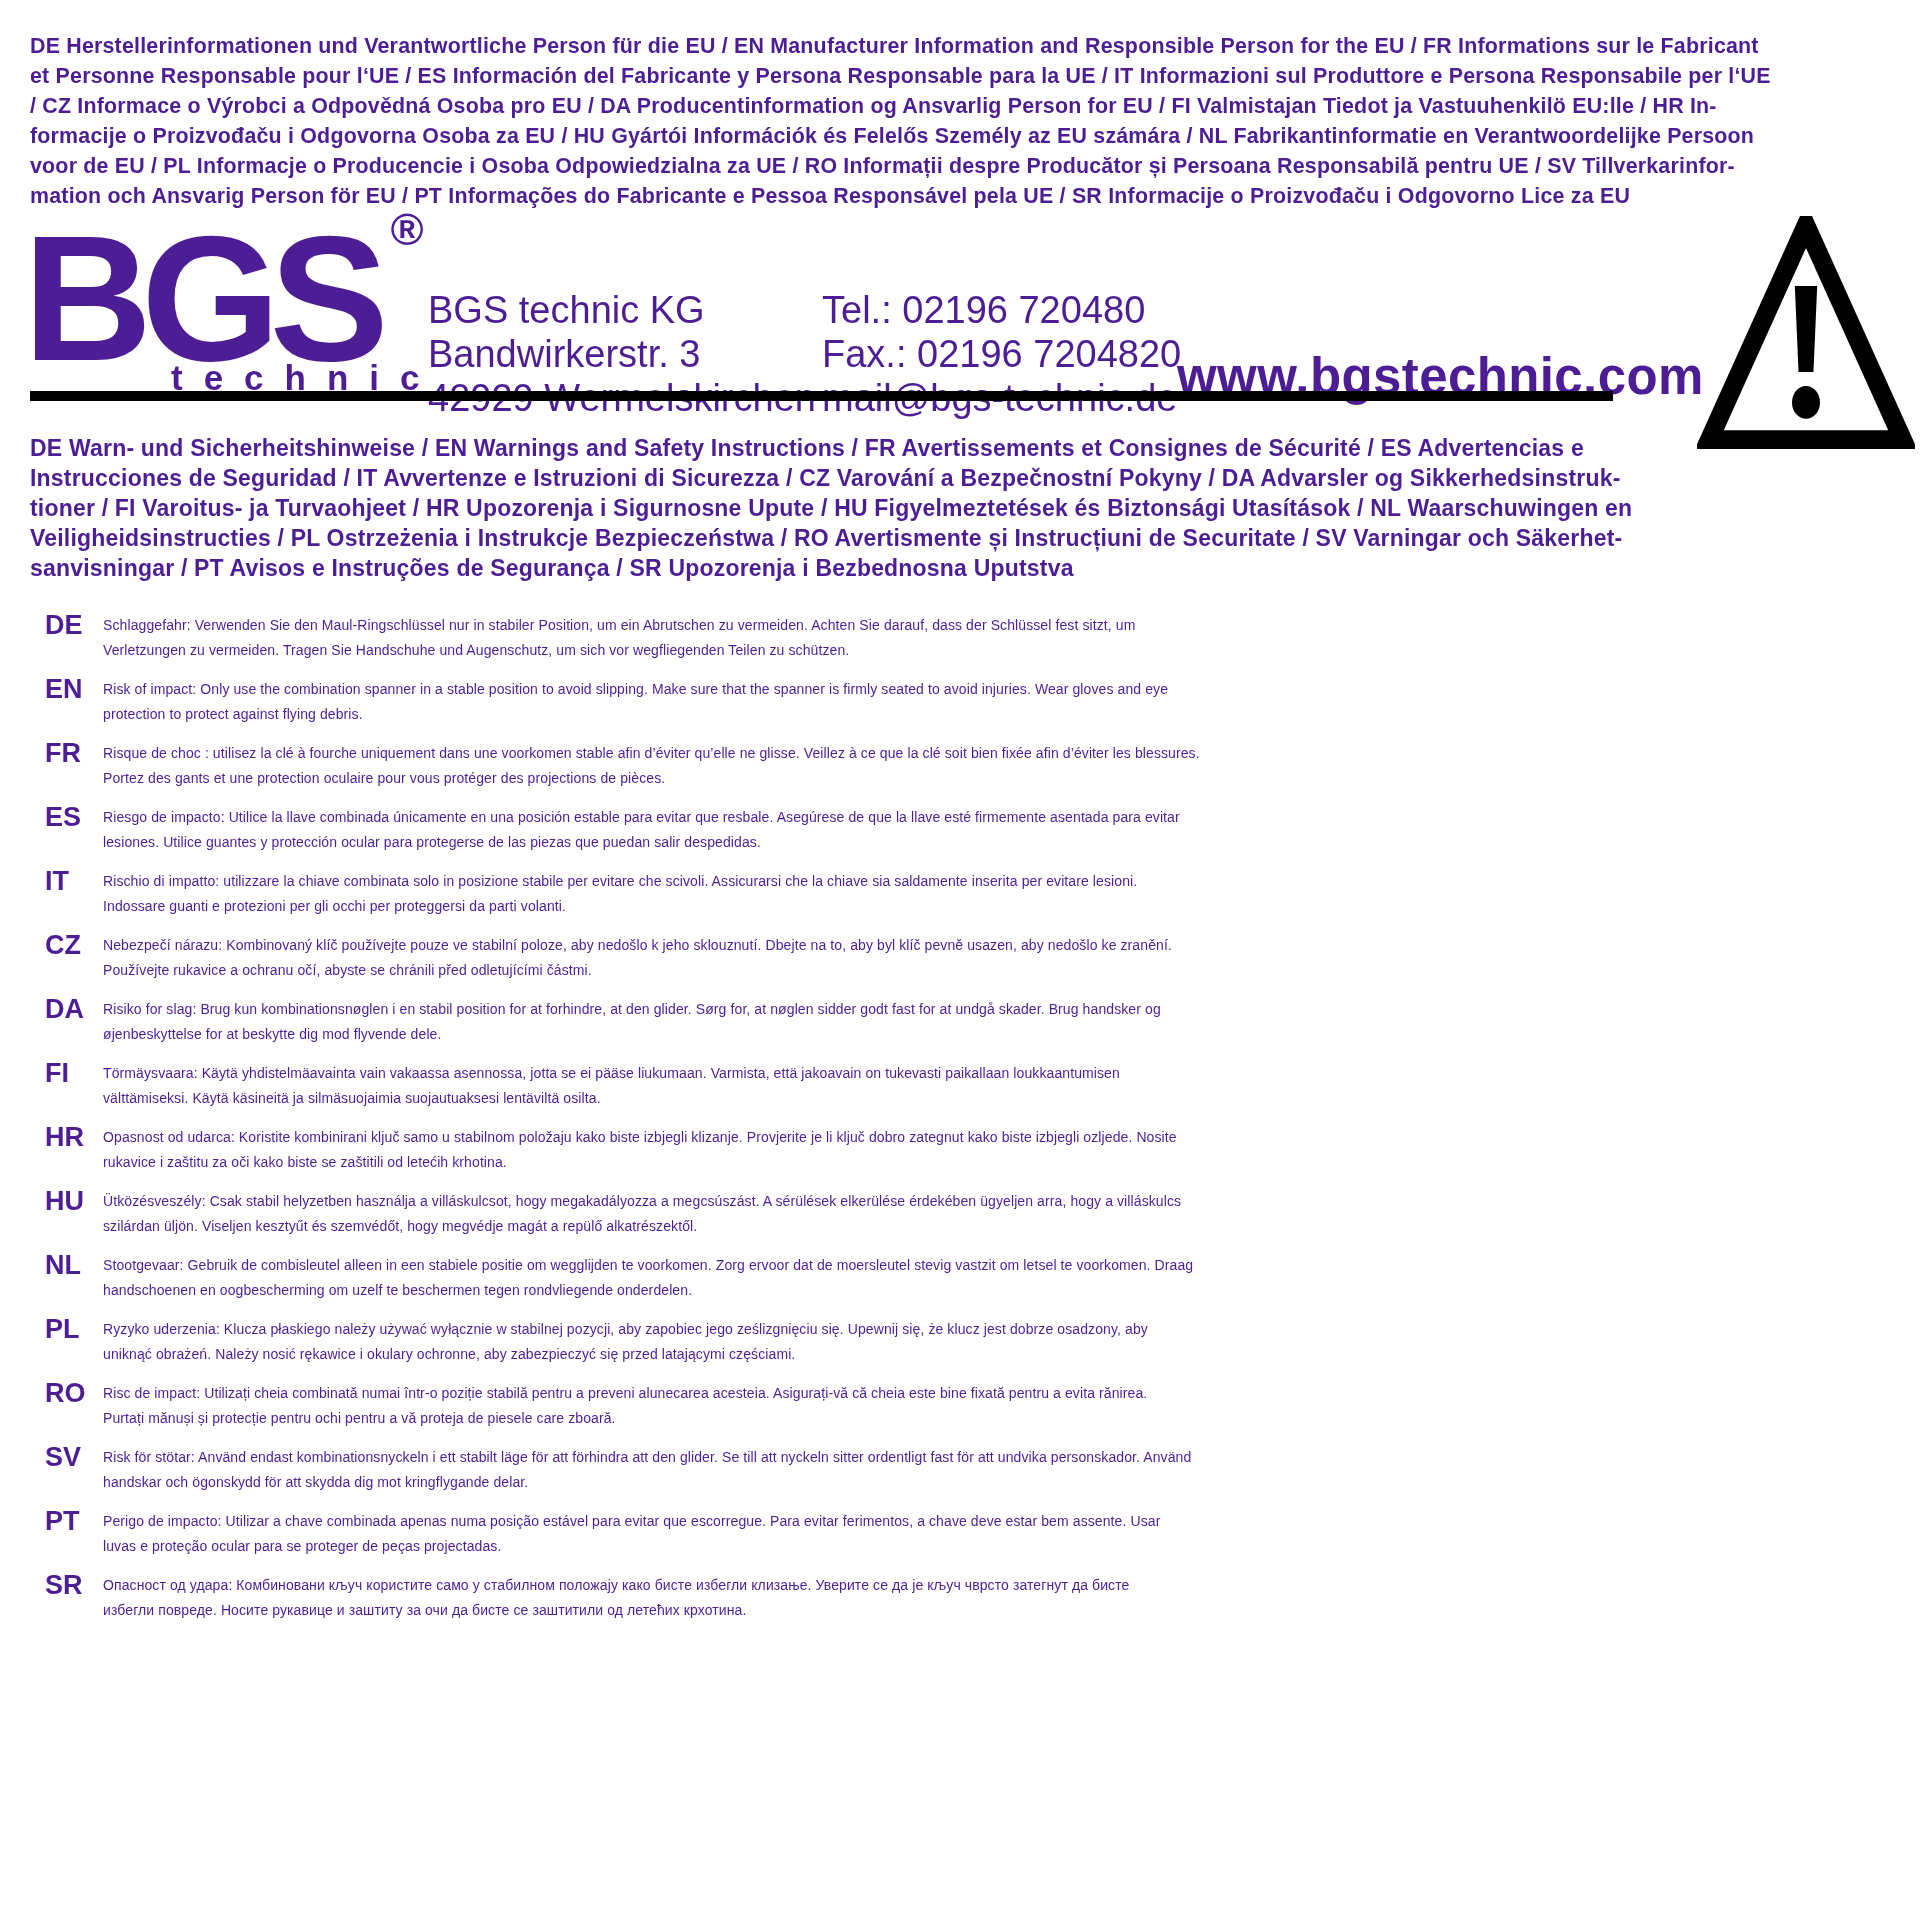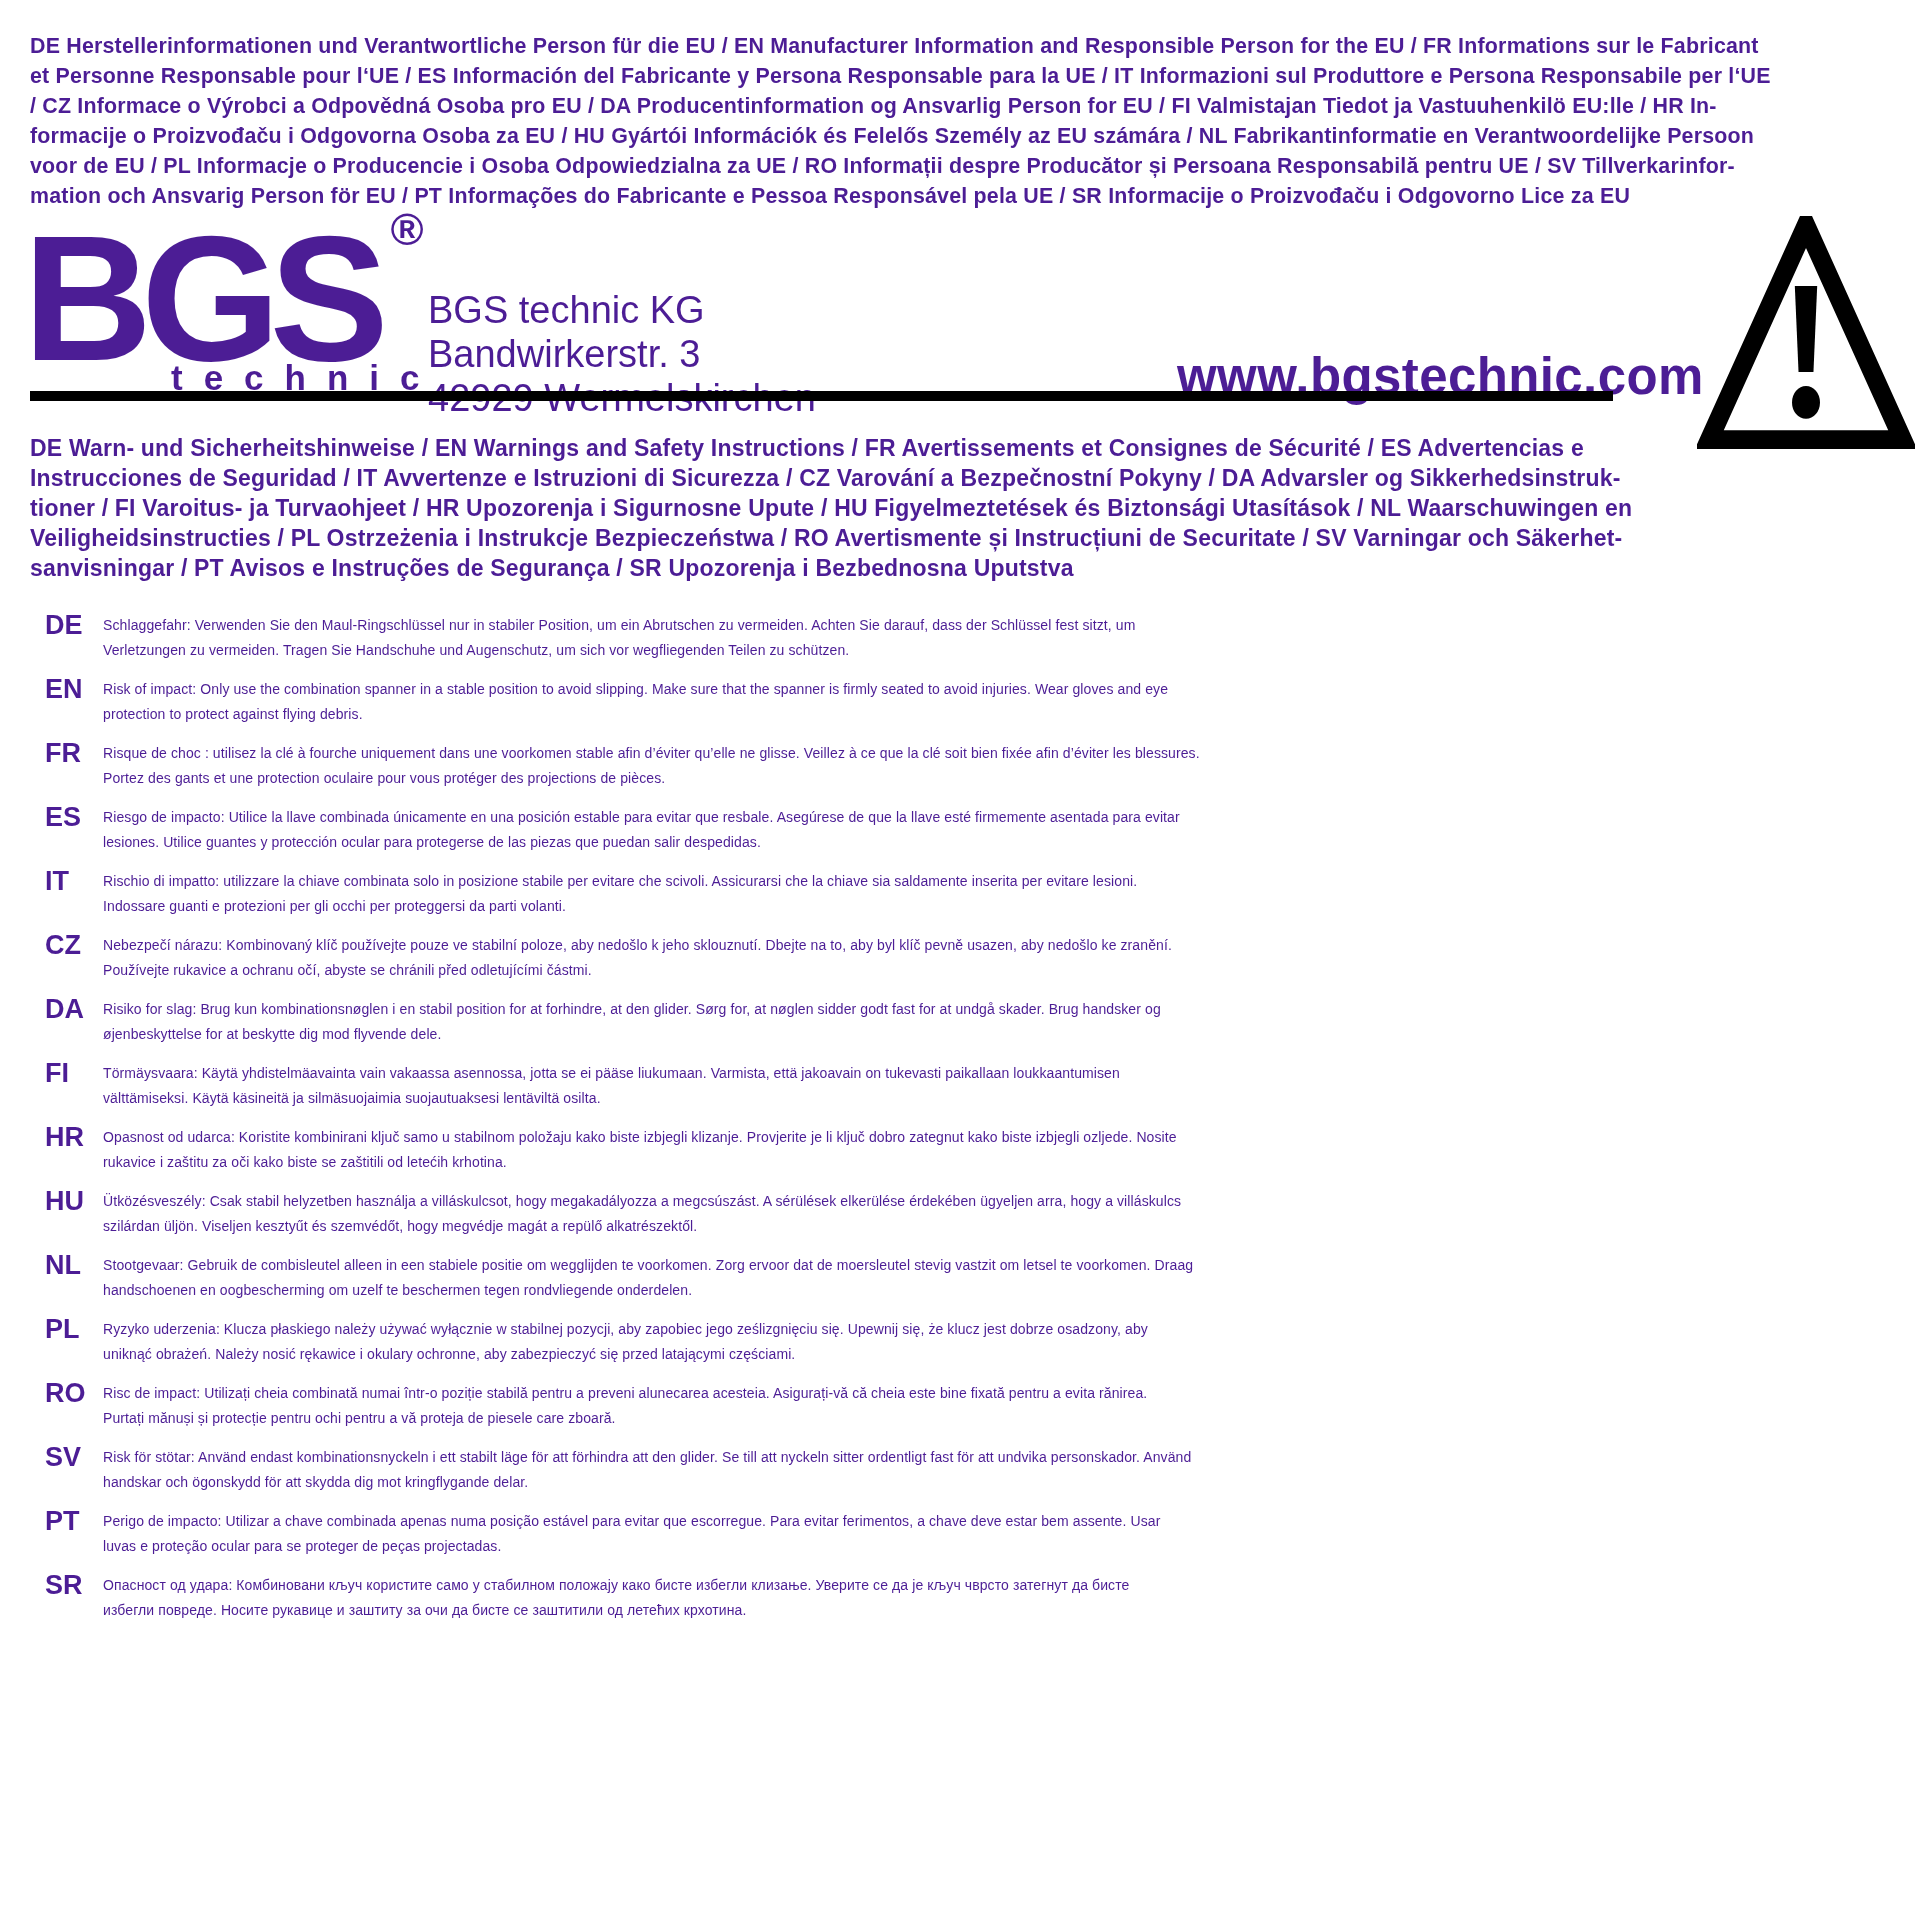--- a/index.html
+++ b/index.html
@@ -78,20 +78,25 @@
     <div class="logo-bgs"><span>BGS</span><span class="logo-reg">®</span></div>
     <div class="logo-technic">technic</div>
   </div>
 
   <div class="addr">
     <div>BGS technic KG</div>
     <div>Bandwirkerstr. 3</div>
     <div>42929 Wermelskirchen</div>
   </div>
 
+  <div class="contact">
+    <div>Tel.: 02196 720480</div>
+    <div>Fax.: 02196 7204820</div>
+    <div>mail@bgs-technic.de</div>
+  </div>
 
   <div class="website">www.bgstechnic.com</div>
 
   <div class="divider"></div>
 
   <svg class="warn-tri" viewBox="0 0 90 100" xmlns="http://www.w3.org/2000/svg">
     <polygon points="45,4 86.5,96 3.5,96" fill="#ffffff" stroke="#000000" stroke-width="8" stroke-linejoin="miter"></polygon>
     <path d="M40.2 30 L49.8 30 L48.2 67 L41.8 67 Z" fill="#000000"></path>
     <ellipse cx="45" cy="80" rx="6" ry="7" fill="#000000"></ellipse>
   </svg>

